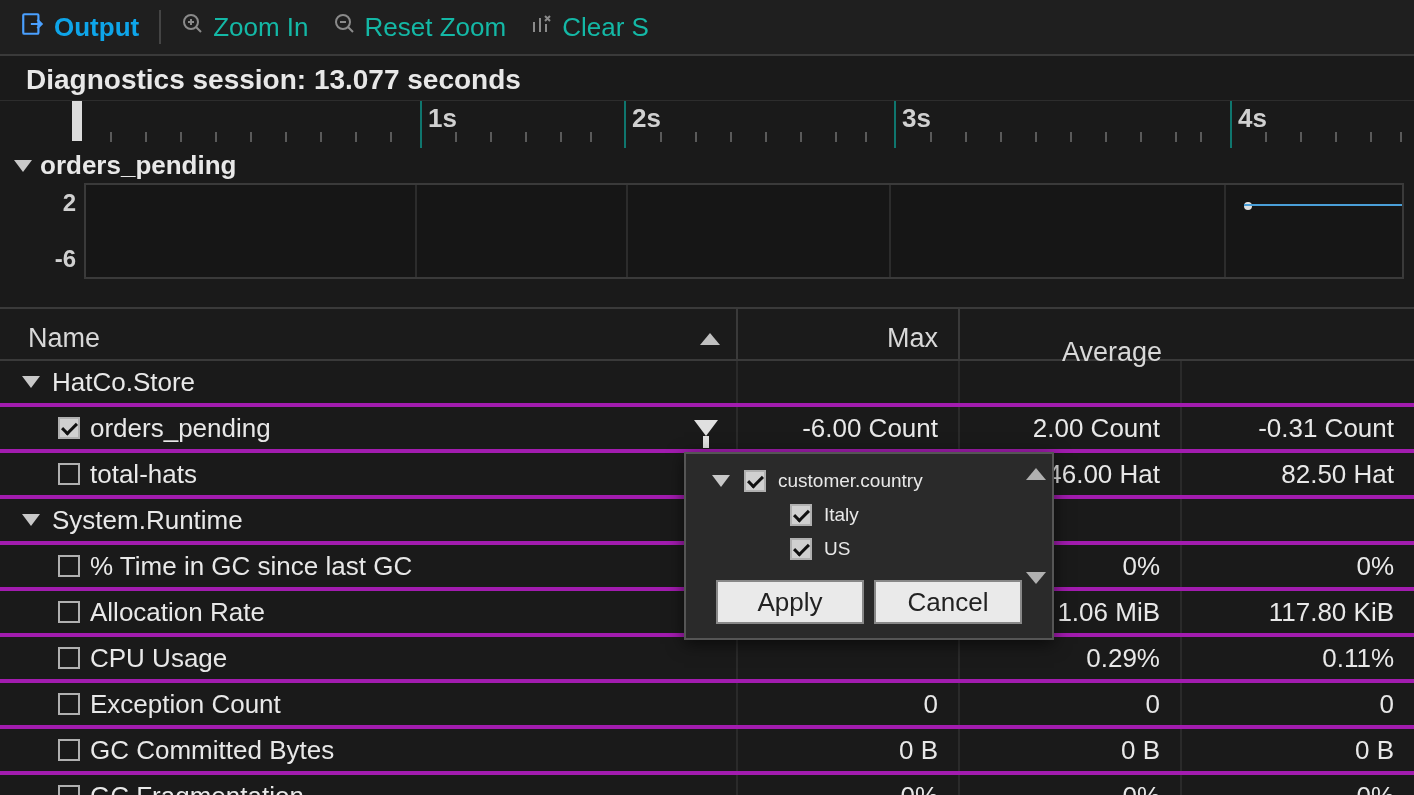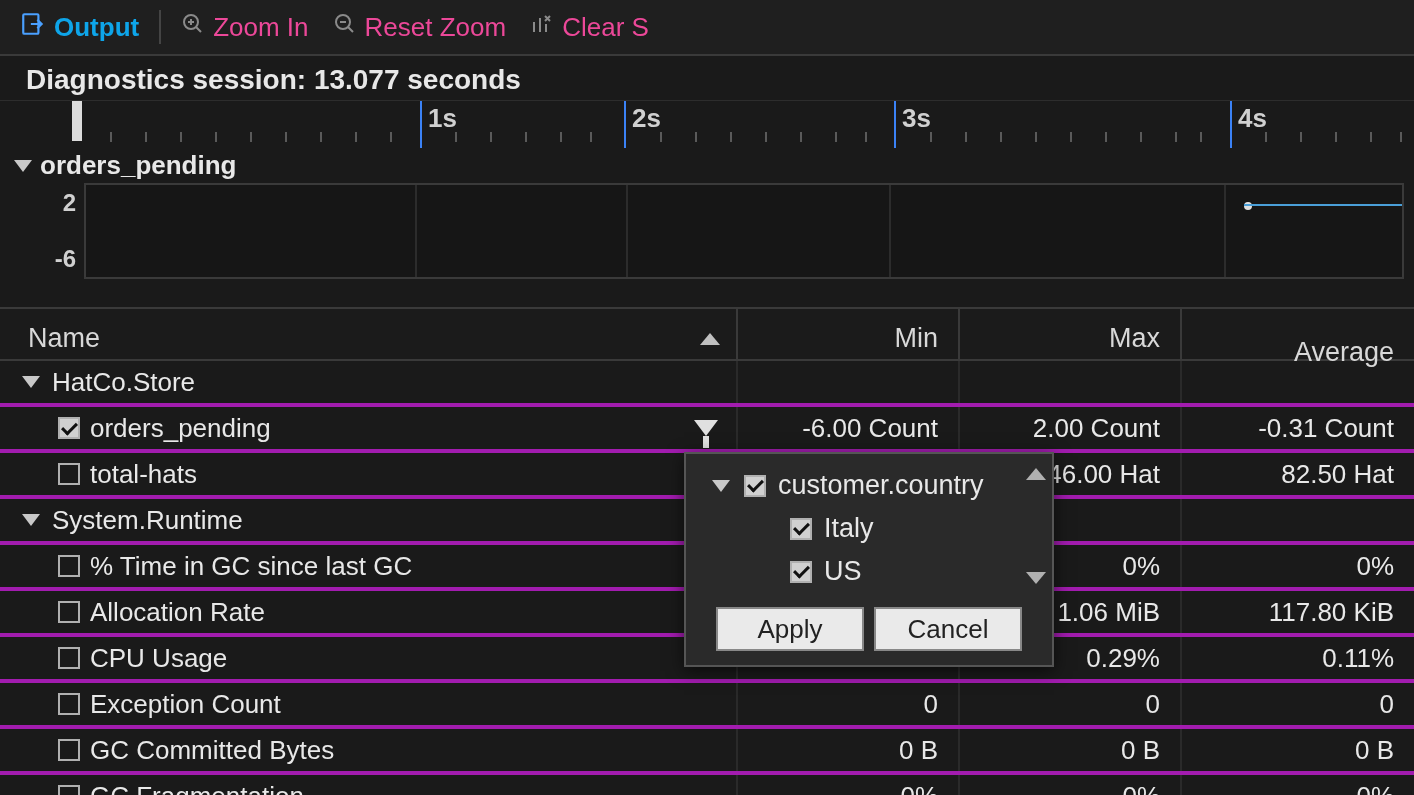--- a/index.html
+++ b/index.html
@@ -18,21 +18,21 @@
     padding: 0 10px;
     border-bottom: 2px solid #3a3a3a;
     gap: 4px;
     background: #1f1f1f;
   }
   .toolbar .tbtn {
     display: flex;
     align-items: center;
     gap: 8px;
     padding: 4px 10px;
-    color: #ec4899;
+    color: #14b8a6;
     font-size: 26px;
     cursor: pointer;
   }
   .toolbar .tbtn.primary {
     color: #0ea5e9;
     font-weight: 600;
   }
   .toolbar .divider {
     width: 2px;
     height: 34px;
@@ -58,21 +58,21 @@
     top: 0;
     left: 72px;
     width: 10px;
     height: 40px;
     background: #dcdcdc;
   }
   .ruler .major {
     position: absolute;
     top: 0;
     height: 100%;
-    border-left: 2px solid #3b82f6;
+    border-left: 2px solid #0f766e;
   }
   .ruler .major span {
     position: absolute;
     top: 2px;
     left: 6px;
     font-size: 26px;
     font-weight: 600;
     color: #d0d0d0;
   }
   .ruler .tick {
@@ -250,21 +250,21 @@
     border: 2px solid #555;
     box-shadow: 0 4px 16px rgba(0,0,0,0.6);
     padding: 10px 8px 14px 8px;
     z-index: 10;
   }
   .popup-row {
     display: flex;
     align-items: center;
     gap: 12px;
     padding: 6px 6px 6px 18px;
-    font-size: 27px;
+    font-size: 19px;
     position: relative;
   }
   .popup-row.head { font-weight: 400; }
   .popup-row.child { padding-left: 96px; }
   .popup .scroll-up, .popup .scroll-down {
     position: absolute;
     right: 6px;
     width: 0; height: 0;
     border-left: 10px solid transparent;
     border-right: 10px solid transparent;
@@ -415,23 +415,20 @@
   </div>
 </div>
 
 <div class="table">
   <div class="thead">
     <div class="th-name">
       <span>Name</span>
       <span class="sort-asc"></span>
     </div>
     <div class="th-num">
-        <span>Min</span>
-      </div>
-    <div class="th-num">
         <span>Max</span>
       </div>
     <div class="th-num">
         <span>Average</span>
       </div>
   </div>
 
   <div class="trow">
     <div class="cname">
         <span class="tri"></span>

